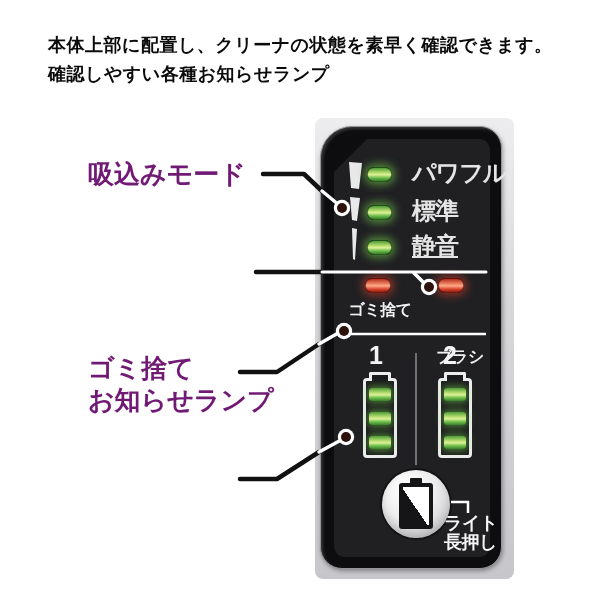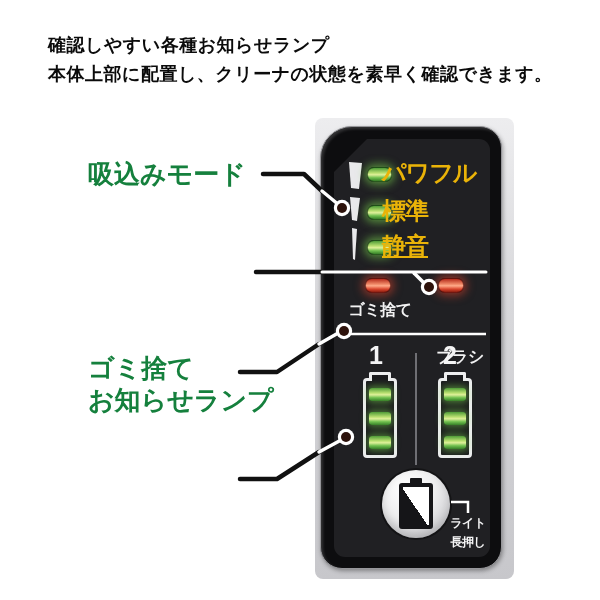--- a/index.html
+++ b/index.html
@@ -15,21 +15,21 @@
   
   .title {
     position: absolute; left: 48px; top: 31px;
     color: #0b0b0b; font-size: 18px; font-weight: 600;
     line-height: 29px; letter-spacing: 0.5px; white-space: nowrap;
   }
 
   
   .callout-label {
     position: absolute; left: 88px;
-    color: #15803d; font-size: 26px; font-weight: 800;
+    color: #701a75; font-size: 26px; font-weight: 800;
     line-height: 32px; letter-spacing: 0px; white-space: nowrap;
   }
   .cl-suction { top: 158px; }
   .cl-brush   { top: 245px; }
   .cl-dust    { top: 352px; }
   .cl-batt    { top: 464px; }
 
   
   .photo {
     position: absolute; left: 315px; top: 118px;
@@ -80,22 +80,22 @@
     border: 1px solid rgba(60,5,5,0.6);
     box-shadow: 0 0 9px 3px rgba(235,70,45,0.5);
   }
   .led-mode-1 { left: 33px; top: 28px; }
   .led-mode-2 { left: 33px; top: 66px; }
   .led-mode-3 { left: 33px; top: 101px; }
   .led-lamp-1 { left: 31px; top: 139px; }
   .led-lamp-2 { left: 104px; top: 139px; }
 
   .mode-label {
-    position: absolute; left: 48px;
-    color: #eab308; font-size: 24px; font-weight: 700;
+    position: absolute; left: 78px;
+    color: #e5e5e5; font-size: 24px; font-weight: 700;
     letter-spacing: -1px; white-space: nowrap; line-height: 28px;
   }
   .ml-1 { top: 20px; }
   .ml-2 { top: 58px; }
   .ml-3 { top: 93px; text-decoration: underline; }
 
   .lamp-label {
     position: absolute; top: 161px; width: 76px;
     text-align: center;
     color: #f2f2f3; font-size: 16px; font-weight: 700;
@@ -153,38 +153,38 @@
     background: linear-gradient(to top right, #151518 47%, #ffffff 47%);
   }
   .bat-icon-term {
     position: absolute; top: -9px; left: calc(50% - 6px);
     width: 12px; height: 6px; background: #151518;
     border-radius: 1px;
   }
   .light-label {
     position: absolute; left: 110px; top: 375px; width: 48px;
     text-align: center;
-    color: #f4f4f5; font-size: 12px; font-weight: 700;
+    color: #f4f4f5; font-size: 18px; font-weight: 700;
     line-height: 19px; letter-spacing: -0.5px; white-space: nowrap;
   }
 
   
   .overlay {
     position: absolute; left: 0; top: 0;
     pointer-events: none;
   }
 </style>
 </head>
 <body>
 
 <div class="page">
 
   <div class="title">
+    <div>本体上部に配置し、クリーナの状態を素早く確認できます。</div>
     <div>確認しやすい各種お知らせランプ</div>
-    <div>本体上部に配置し、クリーナの状態を素早く確認できます。</div>
   </div>
 
   <div class="photo"></div>
 
   <div class="panel"></div>
 
   <div class="face">
     <div class="chamfer"></div>
 
     <svg class="bars" width="40" height="130" viewBox="0 0 40 130">

